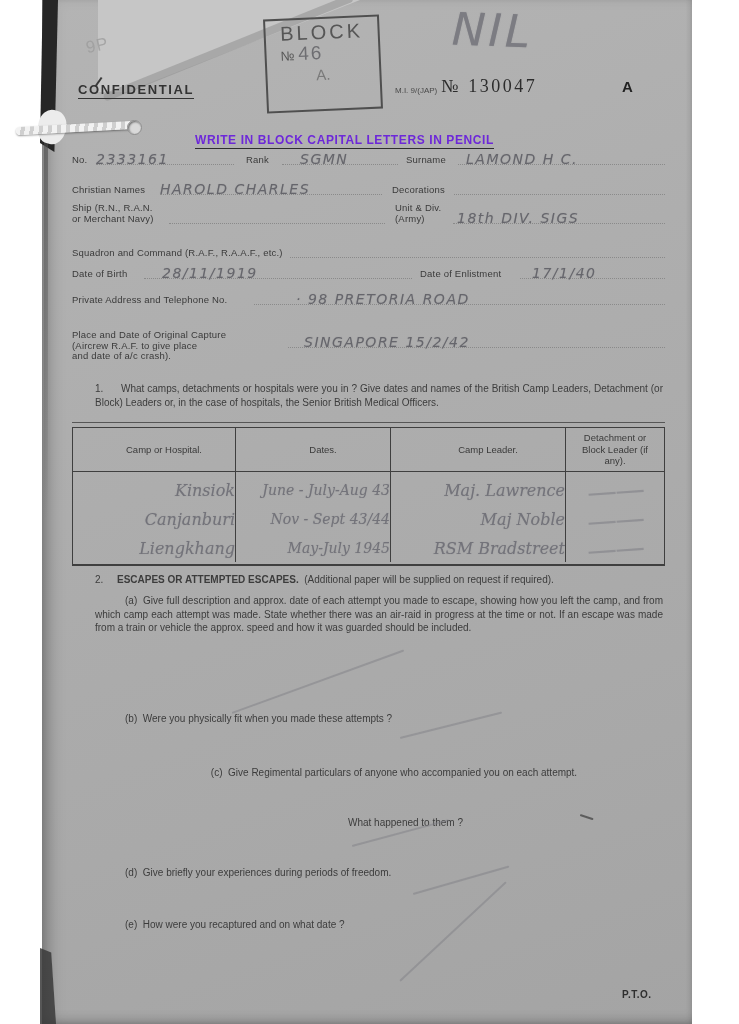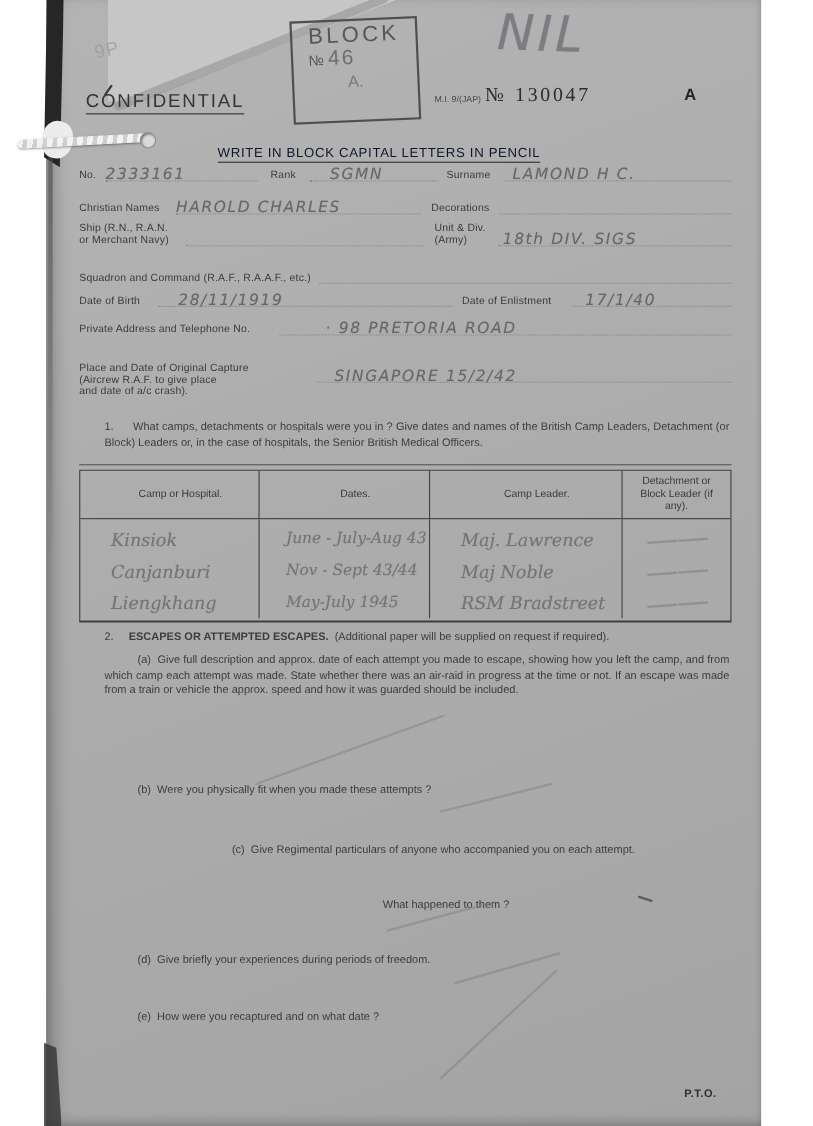--- a/index.html
+++ b/index.html
@@ -26,23 +26,23 @@
          background:repeating-linear-gradient(100deg,#f2f2f2 0 5px,#cfcfcf 5px 9px);
          transform:rotate(-3deg);box-shadow:0 1px 2px rgba(0,0,0,.4);}
   .hole{position:absolute;left:127px;top:120px;width:13px;height:13px;border-radius:50%;
          background:#d9d9d9;border:1px solid #8c8c8c;box-shadow:inset 1px 1px 2px rgba(0,0,0,.5);}
   
   .lab{font-size:9.5px;color:#3a3a3a;letter-spacing:.2px;}
   .para{position:absolute;left:60px;right:76px;font-size:10px;line-height:13.5px;
         color:#3c3c3c;text-align:justify;margin-left:35px;}
   .qnum{display:inline-block;width:26px;}
   .heading{position:absolute;left:0;right:50px;top:130px;text-align:center;}
-  .heading span{font-size:12px;font-weight:normal;letter-spacing:.6px;color:#0f172a;
+  .heading span{font-size:12px;font-weight:bold;letter-spacing:.6px;color:#6d28d9;
         border-bottom:1.6px solid #2e2e2e;padding-bottom:1px;}
-  .confidential{position:absolute;left:78px;top:82px;font-size:17px;font-weight:normal;
+  .confidential{position:absolute;left:78px;top:82px;font-size:13px;font-weight:bold;
         letter-spacing:1.6px;color:#333;border-bottom:1.6px solid #333;padding-bottom:1px;}
   .conf-slash{position:absolute;left:93px;top:81px;width:11px;height:2px;background:#3a3a3a;
         transform:rotate(-55deg);}
   .faint-mark{position:absolute;left:86px;top:36px;font-size:17px;color:#9b9b9b;opacity:.75;
         transform:rotate(-12deg);letter-spacing:1px;}
   .mi9{position:absolute;left:395px;top:86px;font-size:8px;color:#4a4a4a;}
   .regno{position:absolute;left:441px;top:76px;font-family:"Liberation Serif",serif;
         font-size:18px;color:#2c2c2c;}
   .regno .num{letter-spacing:2.5px;margin-left:10px;}
   .reg-suffix{position:absolute;left:622px;top:78px;font-size:15px;font-weight:bold;color:#222;}
@@ -73,21 +73,21 @@
   .tbl{position:absolute;left:72px;top:427px;width:591px;height:136px;border:1.5px solid #3f3f3f;
        border-bottom-width:2px;}
   .tbl-topline{position:absolute;left:72px;top:422px;width:593px;height:1px;background:#565656;}
   .tbl .hdr{display:flex;height:44px;border-bottom:1.3px solid #3f3f3f;box-sizing:border-box;}
   .tbl .hcell{font-size:9.5px;color:#3a3a3a;text-align:center;display:flex;align-items:center;
        justify-content:center;box-sizing:border-box;padding:2px 14px;line-height:11.5px;}
   .tbl .bdy{display:flex;height:90px;}
   .c1{width:143px;} .c2{width:135px;} .c3{width:155px;} .c4{flex:1;}
   .vline{border-right:1px solid #3f3f3f;margin-left:20px;}
   .bcell{box-sizing:border-box;padding:4px 0 0 8px;}
-  .bcell div{height:29px;line-height:29px;}
+  .bcell div{height:29px;line-height:29px;text-align:right;}
   .dashcell div{height:29px;display:flex;align-items:center;justify-content:center;}
   .dash{font-size:30px;color:#8b8b90;opacity:.8;letter-spacing:-2px;transform:rotate(-4deg);
        font-family:"DejaVu Sans",sans-serif;}
   
   .stroke{position:absolute;height:2px;background:#7d7d82;opacity:.45;border-radius:2px;
        transform-origin:left center;}
 </style>
 </head>
 <body>
 

